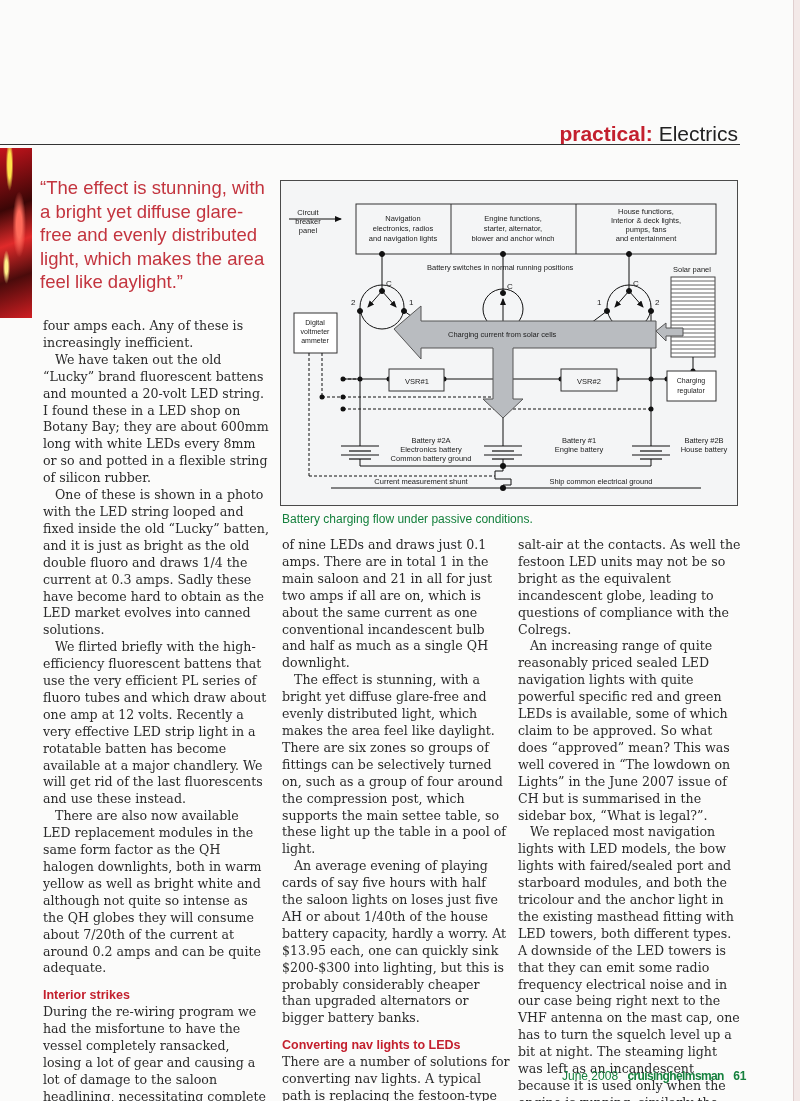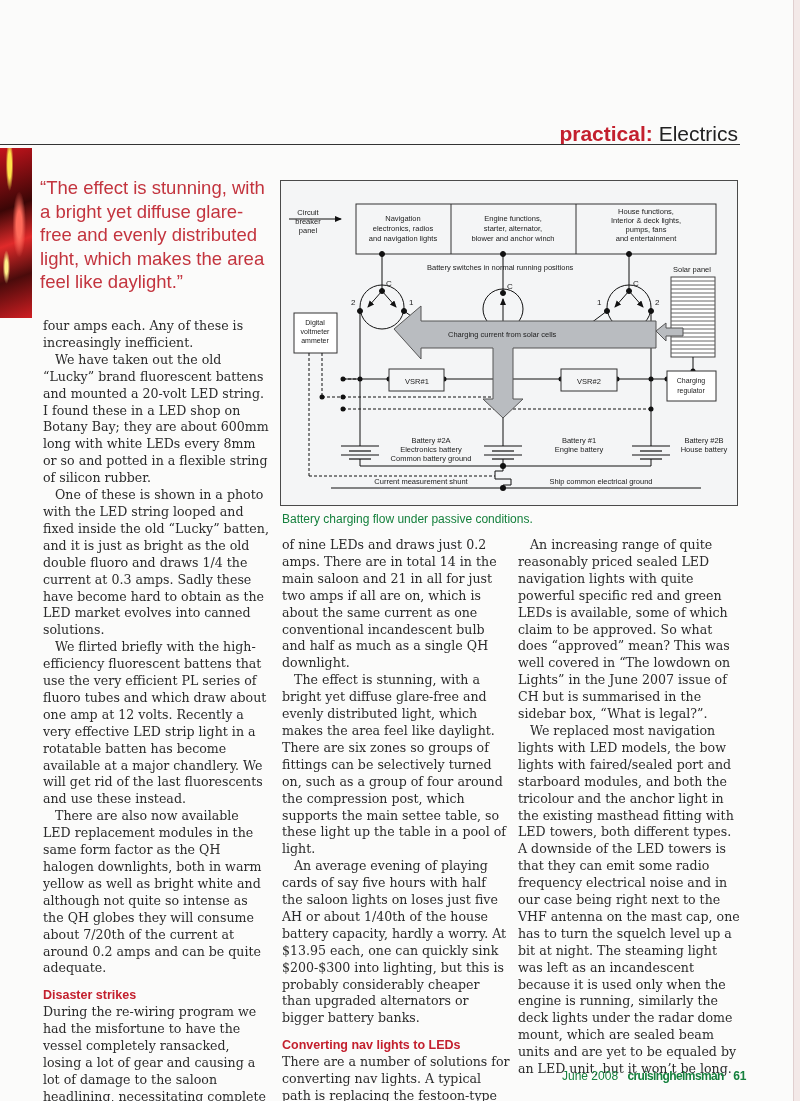--- a/index.html
+++ b/index.html
@@ -237,33 +237,34 @@
   </svg>
 </div>
 <div class="caption">Battery charging flow under passive conditions.</div>
 
 <div class="col col1">
   <p>four amps each. Any of these is increasingly inefficient.</p>
   <p class="ind">We have taken out the old “Lucky” brand fluorescent battens and mounted a 20-volt LED string. I found these in a LED shop on Botany Bay; they are about 600mm long with white LEDs every 8mm or so and potted in a flexible string of silicon rubber.</p>
   <p class="ind">One of these is shown in a photo with the LED string looped and fixed inside the old “Lucky” batten, and it is just as bright as the old double fluoro and draws 1/4 the current at 0.3 amps. Sadly these have become hard to obtain as the LED market evolves into canned solutions.</p>
   <p class="ind">We flirted briefly with the high-efficiency fluorescent battens that use the very efficient PL series of fluoro tubes and which draw about one amp at 12 volts. Recently a very effective LED strip light in a rotatable batten has become available at a major chandlery. We will get rid of the last fluorescents and use these instead.</p>
   <p class="ind">There are also now available LED replacement modules in the same form factor as the QH halogen downlights, both in warm yellow as well as bright white and although not quite so intense as the QH globes they will consume about 7/20th of the current at around 0.2 amps and can be quite adequate.</p>
-  <h3>Disaster strikes</h3>
+  <h3>Interior strikes</h3>
   <p>During the re-wiring program we had the misfortune to have the vessel completely ransacked, losing a lot of gear and causing a lot of damage to the saloon headlining, necessitating complete replacement. In the process of repairs we added a number of new LED downlight fittings from a major chandlery. These are only 20mm deep so they fit into the narrow void between the headboards and the cabin roof. Each fitting has an array</p>
 </div>
 
 <div class="col col2">
-  <p>of nine LEDs and draws just 0.2 amps. There are in total 14 in the main saloon and 21 in all for just two amps if all are on, which is about the same current as one conventional incandescent bulb and half as much as a single QH downlight.</p>
+  <p>of nine LEDs and draws just 0.1 amps. There are in total 1 in the main saloon and 21 in all for just two amps if all are on, which is about the same current as one conventional incandescent bulb and half as much as a single QH downlight.</p>
   <p class="ind">The effect is stunning, with a bright yet diffuse glare-free and evenly distributed light, which makes the area feel like daylight. There are six zones so groups of fittings can be selectively turned on, such as a group of four around the compression post, which supports the main settee table, so these light up the table in a pool of light.</p>
   <p class="ind">An average evening of playing cards of say five hours with half the saloon lights on loses just five AH or about 1/40th of the house battery capacity, hardly a worry. At $13.95 each, one can quickly sink $200-$300 into lighting, but this is probably considerably cheaper than upgraded alternators or bigger battery banks.</p>
   <h3>Converting nav lights to LEDs</h3>
   <p>There are a number of solutions for converting nav lights. A typical path is replacing the festoon-type bulbs with red or green or white LED arrays of the same format. From our experience the cheaper navigation lights using festoon types (in LED or incandescent) are not reliable given a bit of time and</p>
 </div>
 
 <div class="col col3">
+  <p>salt-air at the contacts. As well the festoon LED units may not be so bright as the equivalent incandescent globe, leading to questions of compliance with the Colregs.</p>
   <p class="ind">An increasing range of quite reasonably priced sealed LED navigation lights with quite powerful specific red and green LEDs is available, some of which claim to be approved. So what does “approved” mean? This was well covered in “The lowdown on Lights” in the June 2007 issue of CH but is summarised in the sidebar box, “What is legal?”.</p>
   <p class="ind">We replaced most navigation lights with LED models, the bow lights with faired/sealed port and starboard modules, and both the tricolour and the anchor light in the existing masthead fitting with LED towers, both different types. A downside of the LED towers is that they can emit some radio frequency electrical noise and in our case being right next to the VHF antenna on the mast cap, one has to turn the squelch level up a bit at night. The steaming light was left as an incandescent because it is used only when the engine is running, similarly the deck lights under the radar dome mount, which are sealed beam units and are yet to be equaled by an LED unit, but it won’t be long.</p>
 </div>
 
 <div class="footer">
   <span>June 2008</span>
   <span class="brand">cruisinghelmsman</span>
   <span class="pagenum">61</span>
 </div>
 

